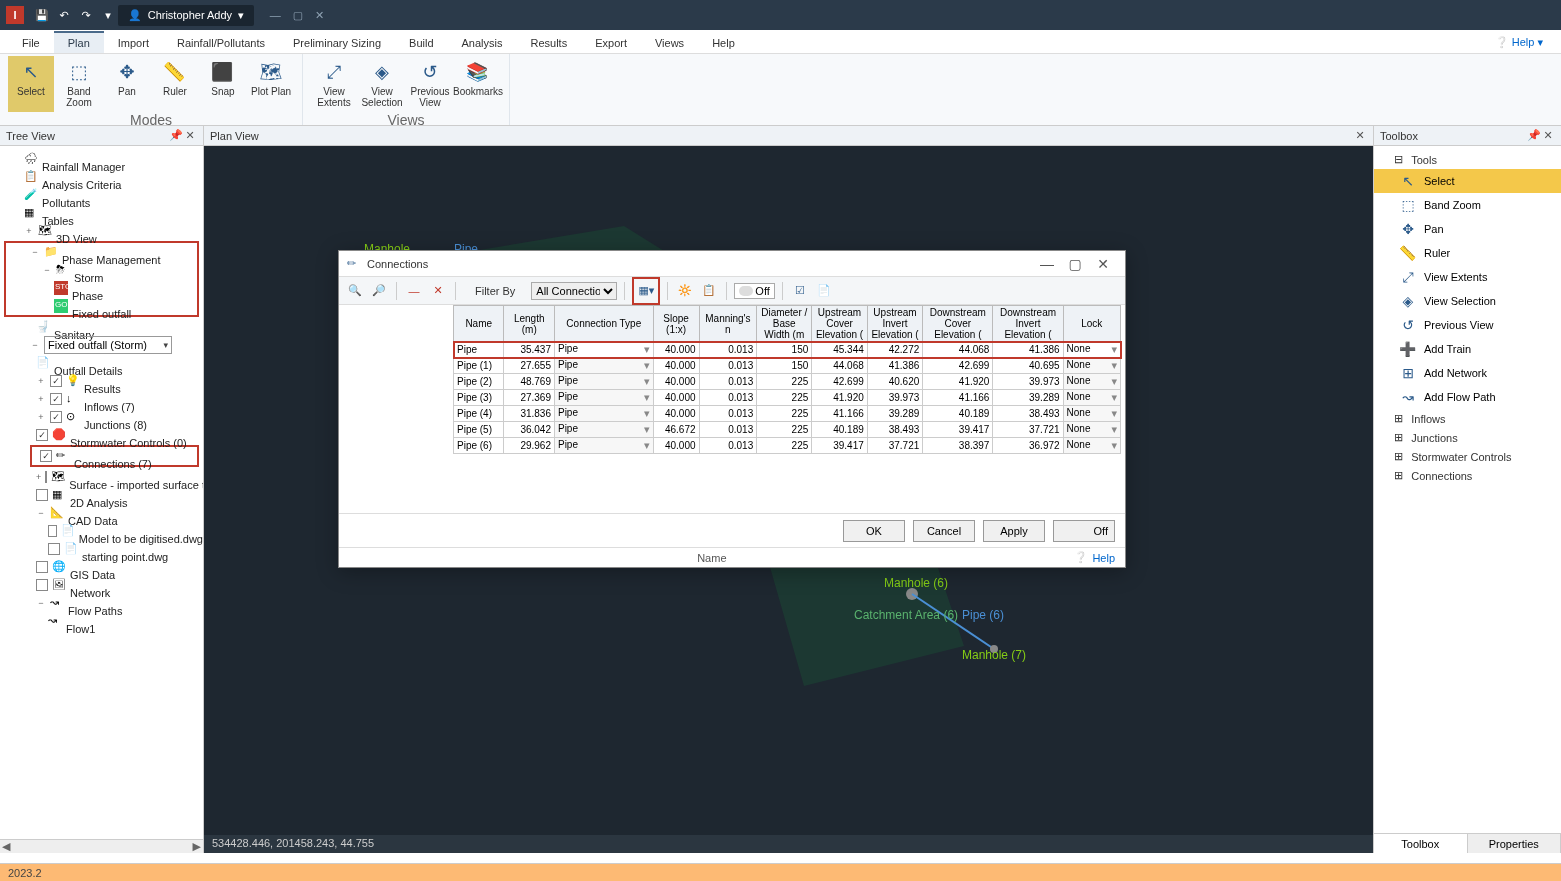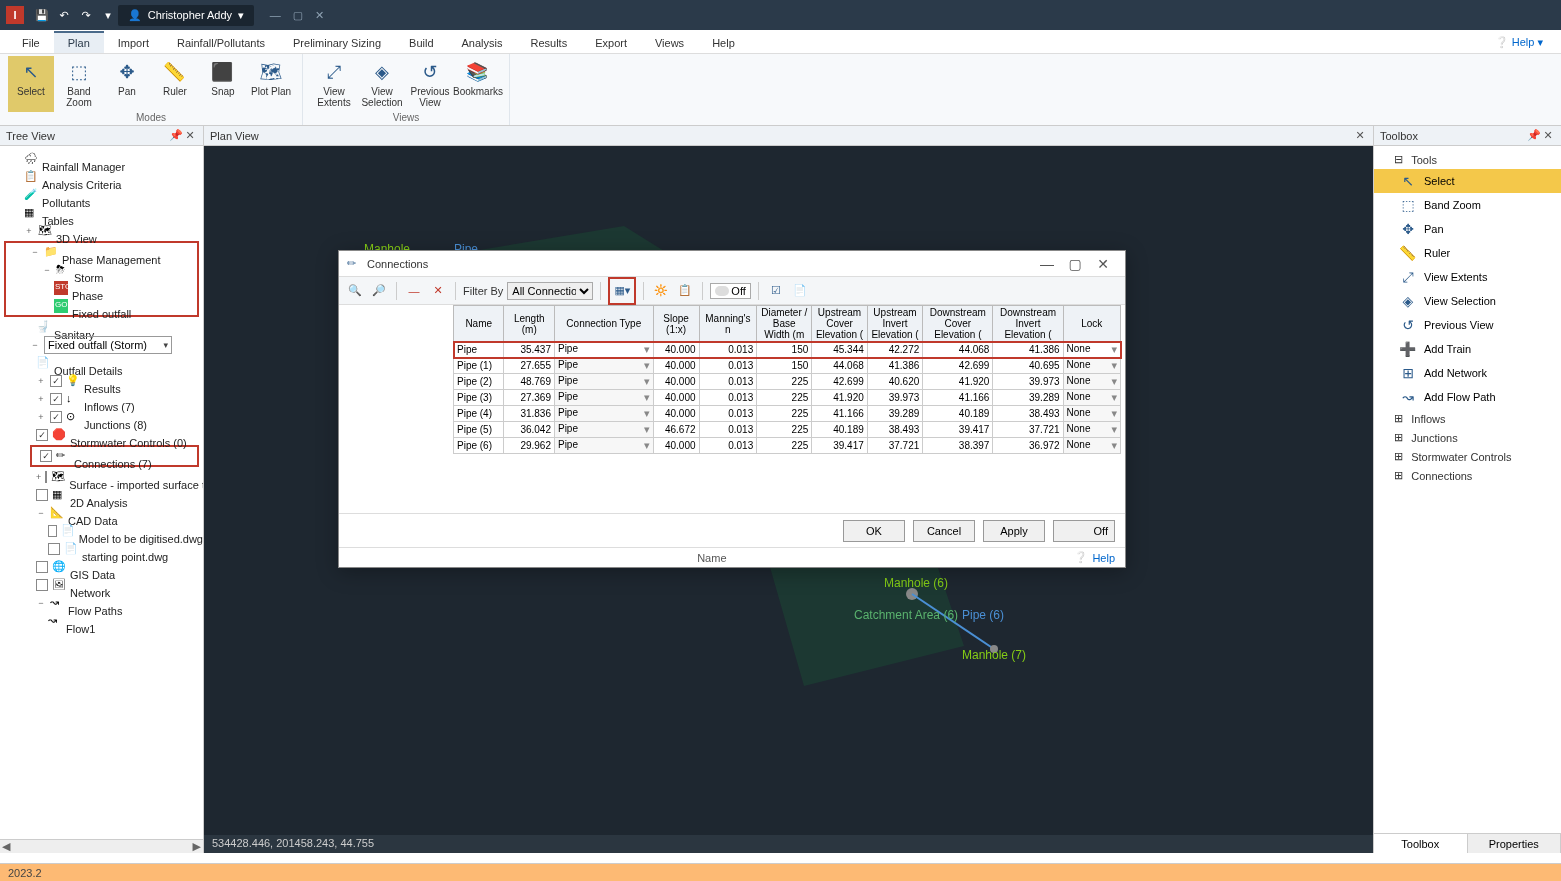--- a/index.html
+++ b/index.html
@@ -21,21 +21,21 @@
 .menubar .help-right { margin-left:auto; color:#0066cc; padding:4px 10px; }
 
 
 .ribbon { background: #f7f9fb; height: 72px; border-bottom: 1px solid #ccc; display: flex; }
 .ribbon-group { display: flex; flex-direction: column; align-items: center; padding: 2px 8px; border-right: 1px solid #e0e6ec; }
 .ribbon-tools { display: flex; gap: 2px; }
 .ribbon-btn { display: flex; flex-direction: column; align-items: center; padding: 4px 2px; width: 46px; cursor: pointer; gap:2px; }
 .ribbon-btn.sel { background:#e0c96a; }
 .ribbon-btn .ic { width: 24px; height: 24px; display:flex;align-items:center;justify-content:center; font-size:18px; color:#2b5a8a; }
 .ribbon-btn span { font-size: 10px; color:#333; text-align:center; }
-.ribbon-group-label { font-size:10px; color:#666; margin-top:auto; padding-bottom:2px; }
+.ribbon-group-label { font-size:14px; color:#666; margin-top:auto; padding-bottom:2px; }
 
 
 .main { position: absolute; top: 126px; bottom: 28px; left: 0; right: 0; display: flex; }
 .panel-header { background: #eef2f6; height: 20px; display: flex; align-items: center; padding: 0 6px; border-bottom: 1px solid #ccc; font-size: 11px; color:#333; }
 .panel-header .spacer { flex:1; }
 .panel-header .pin, .panel-header .close { width:14px; cursor:pointer; color:#555; text-align:center; }
 
 
 .tree-panel { width: 204px; border-right: 1px solid #ccc; display:flex; flex-direction:column; background:#fff; }
 .tree-body { flex:1; overflow:auto; padding:4px 0; }
@@ -77,21 +77,21 @@
 
 
 .dialog { position:absolute; left:338px; top:250px; width:788px; height:318px; background:#fff; border:1px solid #888; box-shadow:0 4px 20px rgba(0,0,0,0.3); display:flex; flex-direction:column; }
 .dialog-title { height:26px; background:#fff; display:flex; align-items:center; padding:0 8px; border-bottom:1px solid #ddd; }
 .dialog-title .dt-ico { width:14px; height:14px; margin-right:6px; color:#2b5a8a; }
 .dialog-title .dt-txt { flex:1; color:#333; }
 .dialog-title .dt-btn { width:28px; text-align:center; cursor:pointer; color:#555; font-size:14px; }
 .dialog-toolbar { height:28px; background:#f4f6f8; border-bottom:1px solid #ddd; display:flex; align-items:center; padding:0 6px; gap:4px; }
 .dialog-toolbar .tb-btn { width:20px; height:20px; display:flex;align-items:center;justify-content:center; cursor:pointer; color:#2b5a8a; }
 .dialog-toolbar .sep { width:1px; height:18px; background:#ccc; margin:0 3px; }
-.dialog-toolbar .filter-lbl { color:#333; margin:0 0; }
+.dialog-toolbar .filter-lbl { color:#333; margin:0 12px; }
 .dialog-toolbar select { height:18px; font-size:11px; border:1px solid #aaa; width:86px; }
 .dialog-toolbar .hl-btn { border:2px solid #c0392b; padding:2px; }
 .dialog-toolbar .toggle { display:flex; align-items:center; gap:2px; border:1px solid #aaa; padding:1px 4px; background:#fff; }
 
 .grid-wrap { flex:1; overflow:auto; padding:0 6px; }
 table.grid { border-collapse:collapse; width:668px; margin-left:108px; }
 table.grid th { background:#eef2f6; border:1px solid #bbb; font-weight:normal; font-size:10px; padding:1px 2px; height:26px; }
 table.grid td { border:1px solid #ccc; font-size:10px; padding:1px 3px; height:16px; text-align:right; }
 table.grid td.txt { text-align:left; }
 table.grid td.dd { background:#f7f7f7; }

